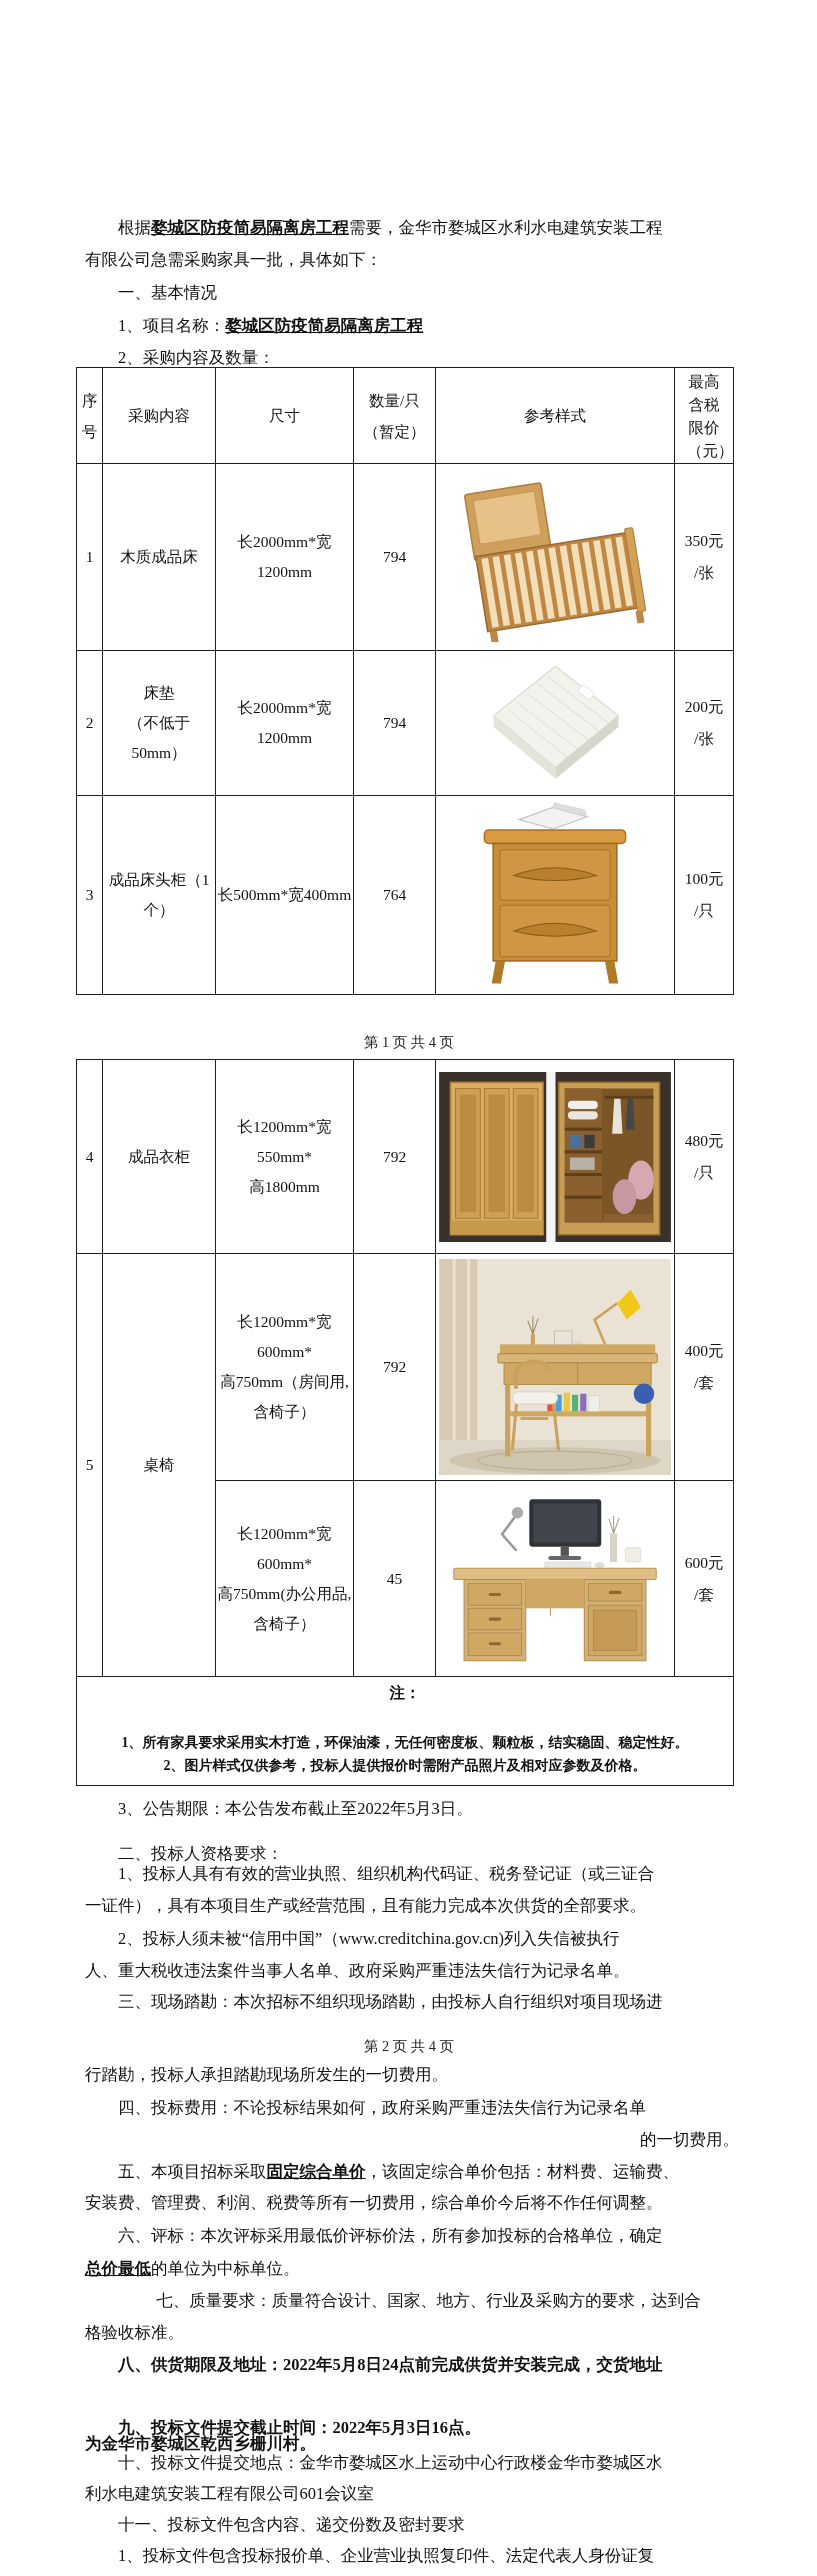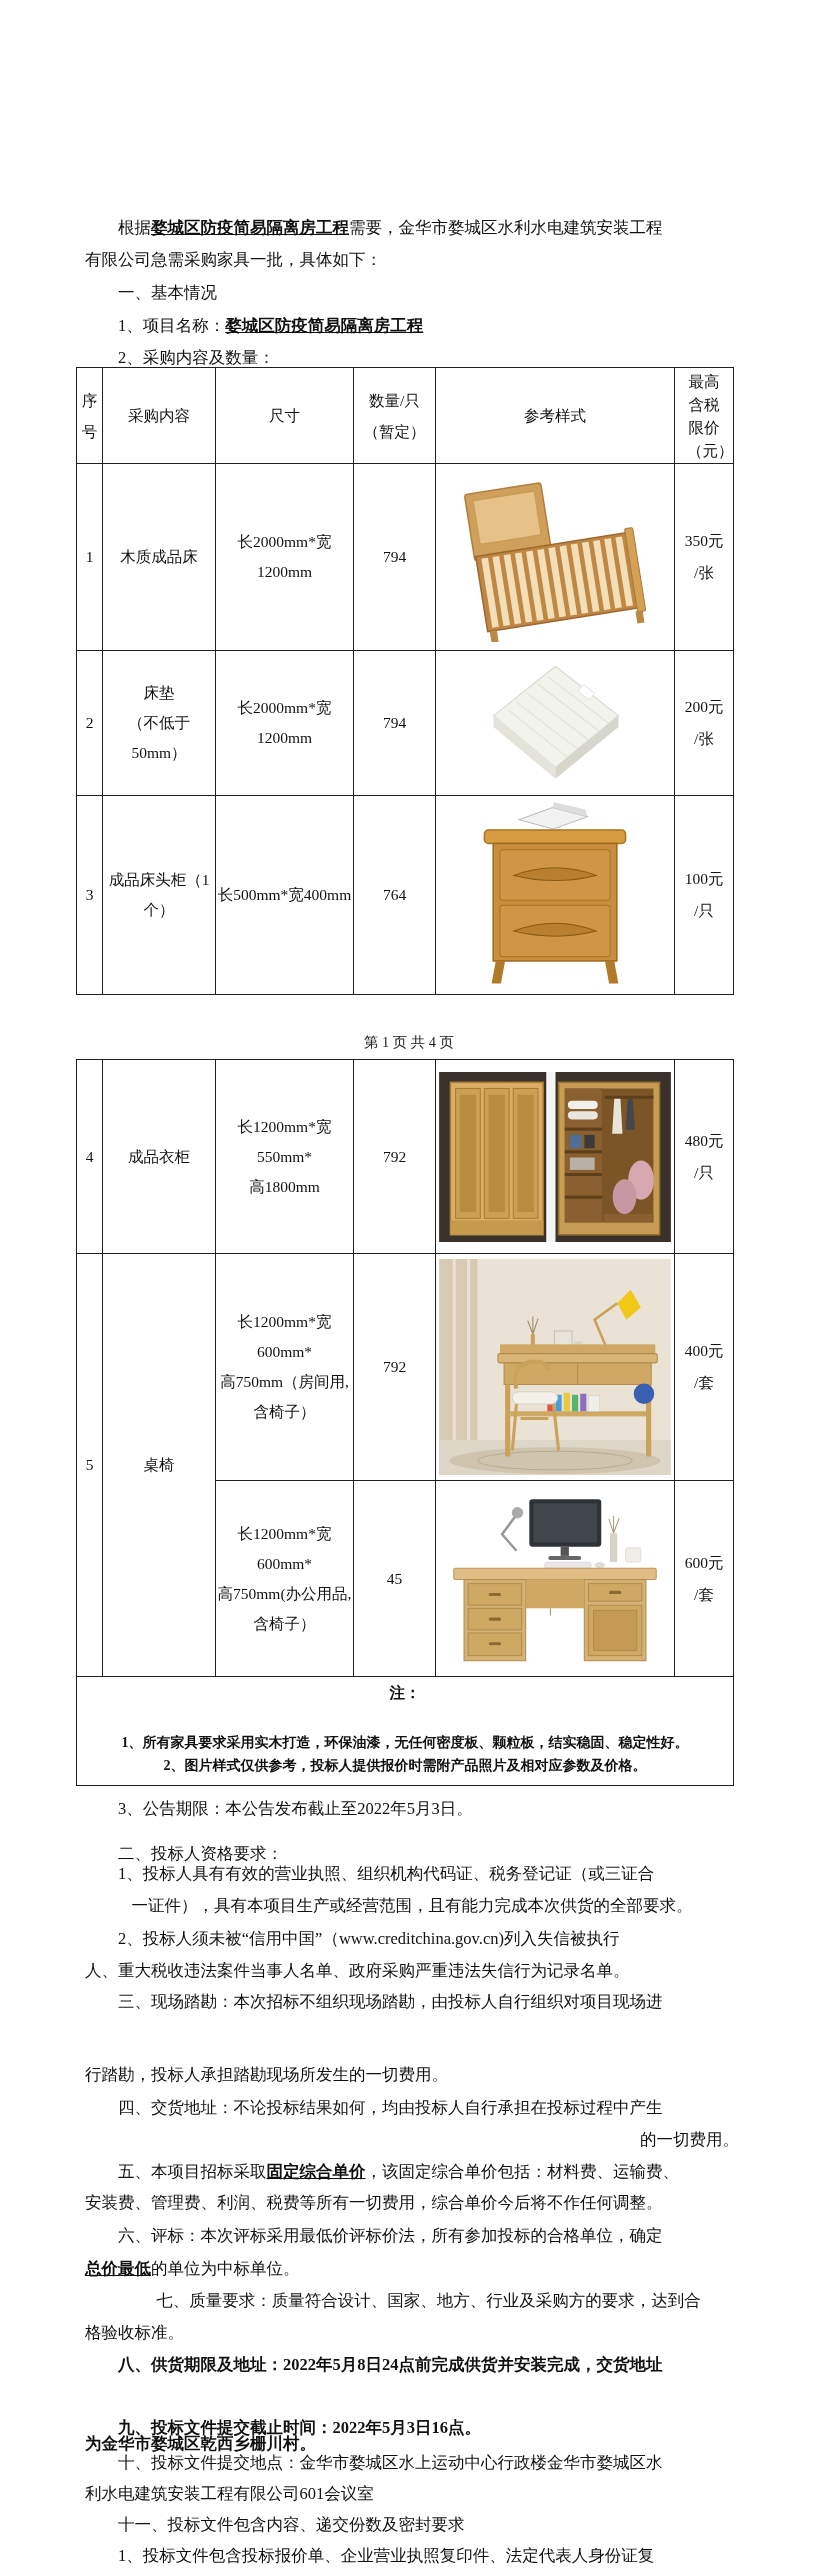--- a/index.html
+++ b/index.html
@@ -34,26 +34,26 @@
 
   <div id="body-lines">
       <div class="line ind" style="top: 218px;"><span>根据</span><span class="bold ul">婺城区防疫简易隔离房工程</span><span>需要，金华市婺城区水利水电建筑安装工程</span></div>
       <div class="line" style="top: 250px;"><span>有限公司急需采购家具一批，具体如下：</span></div>
       <div class="line ind" style="top: 283px;"><span>一、基本情况</span></div>
       <div class="line ind" style="top: 316px;"><span>1、项目名称：</span><span class="bold ul">婺城区防疫简易隔离房工程</span></div>
       <div class="line ind" style="top: 348px;"><span>2、采购内容及数量：</span></div>
       <div class="line ind" style="top: 1799px;"><span>3、公告期限：本公告发布截止至2022年5月3日。</span></div>
       <div class="line ind" style="top: 1832px; margin-top: 12px;"><span>二、投标人资格要求：</span></div>
       <div class="line ind" style="top: 1864px;"><span>1、投标人具有有效的营业执照、组织机构代码证、税务登记证（或三证合</span></div>
-      <div class="line" style="top: 1896px; text-align: center;"><span>一证件），具有本项目生产或经营范围，且有能力完成本次供货的全部要求。</span></div>
+      <div class="line" style="top: 1896px;"><span>一证件），具有本项目生产或经营范围，且有能力完成本次供货的全部要求。</span></div>
       <div class="line ind" style="top: 1929px;"><span>2、投标人须未被“信用中国”（www.creditchina.gov.cn)列入失信被执行</span></div>
       <div class="line" style="top: 1961px;"><span>人、重大税收违法案件当事人名单、政府采购严重违法失信行为记录名单。</span></div>
       <div class="line ind" style="top: 1992px;"><span>三、现场踏勘：本次招标不组织现场踏勘，由投标人自行组织对项目现场进</span></div>
       <div class="line" style="top: 2065px;"><span>行踏勘，投标人承担踏勘现场所发生的一切费用。</span></div>
-      <div class="line ind" style="top: 2098px;"><span>四、交货地址：不论投标结果如何，均由投标人自行承担在投标过程中产生</span></div>
+      <div class="line ind" style="top: 2098px;"><span>四、投标费用：不论投标结果如何，政府采购严重违法失信行为记录名单</span></div>
       <div class="line" style="top: 2130px; text-align: right;"><span>的一切费用。</span></div>
       <div class="line ind" style="top: 2162px;"><span>五、本项目招标采取</span><span class="bold ul">固定综合单价</span><span>，该固定综合单价包括：材料费、运输费、</span></div>
       <div class="line" style="top: 2193px;"><span>安装费、管理费、利润、税费等所有一切费用，综合单价今后将不作任何调整。</span></div>
       <div class="line ind" style="top: 2226px;"><span>六、评标：本次评标采用最低价评标价法，所有参加投标的合格单位，确定</span></div>
       <div class="line" style="top: 2259px;"><span class="bold ul">总价最低</span><span>的单位为中标单位。</span></div>
       <div class="line ind" style="top: 2291px; text-align: center;"><span>七、质量要求：质量符合设计、国家、地方、行业及采购方的要求，达到合</span></div>
       <div class="line" style="top: 2323px;"><span>格验收标准。</span></div>
       <div class="line ind bold" style="top: 2355px;"><span>八、供货期限及地址：2022年5月8日24点前完成供货并安装完成，交货地址</span></div>
       <div class="line bold" style="top: 2386px; margin-top: 48px;"><span>为金华市婺城区乾西乡栅川村。</span></div>
       <div class="line ind bold" style="top: 2418px;"><span>九、投标文件提交截止时间：2022年5月3日16点。</span></div>
@@ -366,15 +366,16 @@
       <td class="notes-cell" colspan="6">
         <div class="note-head">注：</div>
         <div class="note-item">1、所有家具要求采用实木打造，环保油漆，无任何密度板、颗粒板，结实稳固、稳定性好。</div>
         <div class="note-item">2、图片样式仅供参考，投标人提供报价时需附产品照片及相对应参数及价格。</div>
       </td>
     </tr>
   </tbody>
     </table>
 
   <div class="footer" style="top:1033px;">第 1 页 共 4 页</div>
+  <div class="footer" style="top:2037px;">第 2 页 共 4 页</div>
 
 </div>
 
 
 </body></html>

